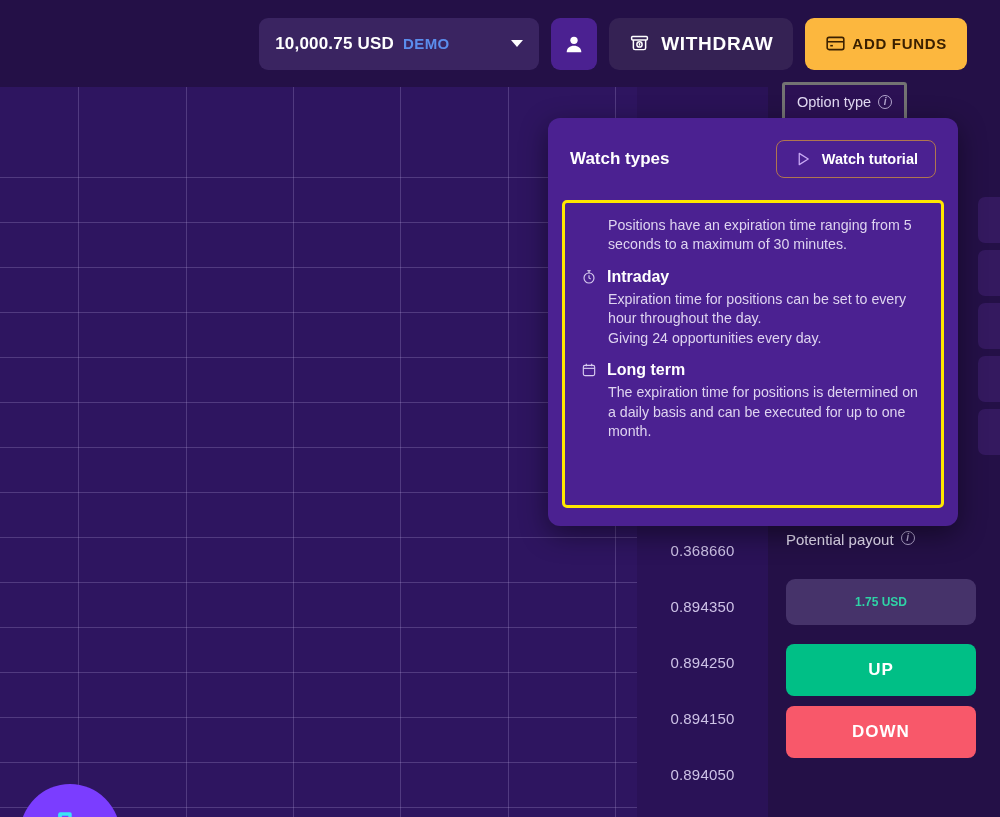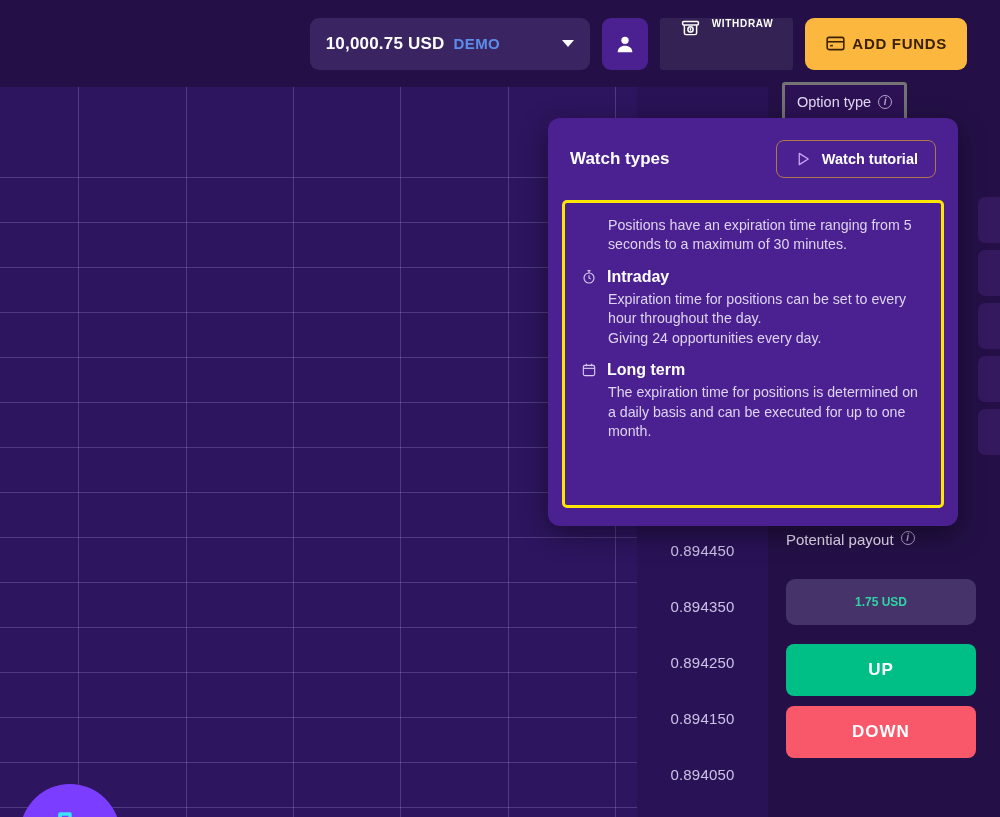--- a/index.html
+++ b/index.html
@@ -33,24 +33,24 @@
     border-right: 6px solid transparent;
     border-top: 7px solid #ffffff;
   }
   .icon-btn {
     width: 46px; height: 52px; border-radius: 9px;
     background: #4b2191;
     display: flex; align-items: center; justify-content: center;
     cursor: pointer; border: none;
   }
   .withdraw-btn {
-    height: 52px; border-radius: 3px; background: #352254;
-    display: flex; align-items: flex-start; gap: 11px;
+    height: 52px; border-radius: 10px; background: #352254;
+    display: flex; align-items: center; gap: 11px;
     padding: 0 20px; cursor: pointer; border: none;
-    color: #fff; font-size: 10px; font-weight: bold; letter-spacing: .7px;
+    color: #fff; font-size: 19px; font-weight: bold; letter-spacing: .7px;
   }
   .addfunds-btn {
     height: 52px; border-radius: 9px; background: #fcb73e;
     display: flex; align-items: center; gap: 6px;
     padding: 0 20px; cursor: pointer; border: none;
     color: #3a2000; font-size: 15px; font-weight: bold; letter-spacing: .7px;
   }
 
   
   .chart-area {
@@ -234,21 +234,21 @@
         <path d="M22 12h10v22L22 22z"></path>
         <path d="M22 12 L22 22"></path>
         <path d="M32 26h14v9H32"></path>
         <path d="M22 22v20l8 9h16v-9H30V31z"></path>
       </svg>
     </div>
   </div>
 
   <div class="price-axis">
     <div id="price-ticks">
-        <div class="price-tick" style="top: 455px;">0.894450</div>
+        <div class="price-tick" style="top: 455px;">0.368660</div>
         <div class="price-tick" style="top: 511px;">0.894350</div>
         <div class="price-tick" style="top: 567px;">0.894250</div>
         <div class="price-tick" style="top: 623px;">0.894150</div>
         <div class="price-tick" style="top: 679px;">0.894050</div>
       </div>
   </div>
 
   <div class="right-panel">
 
     <div class="side-tabs">

